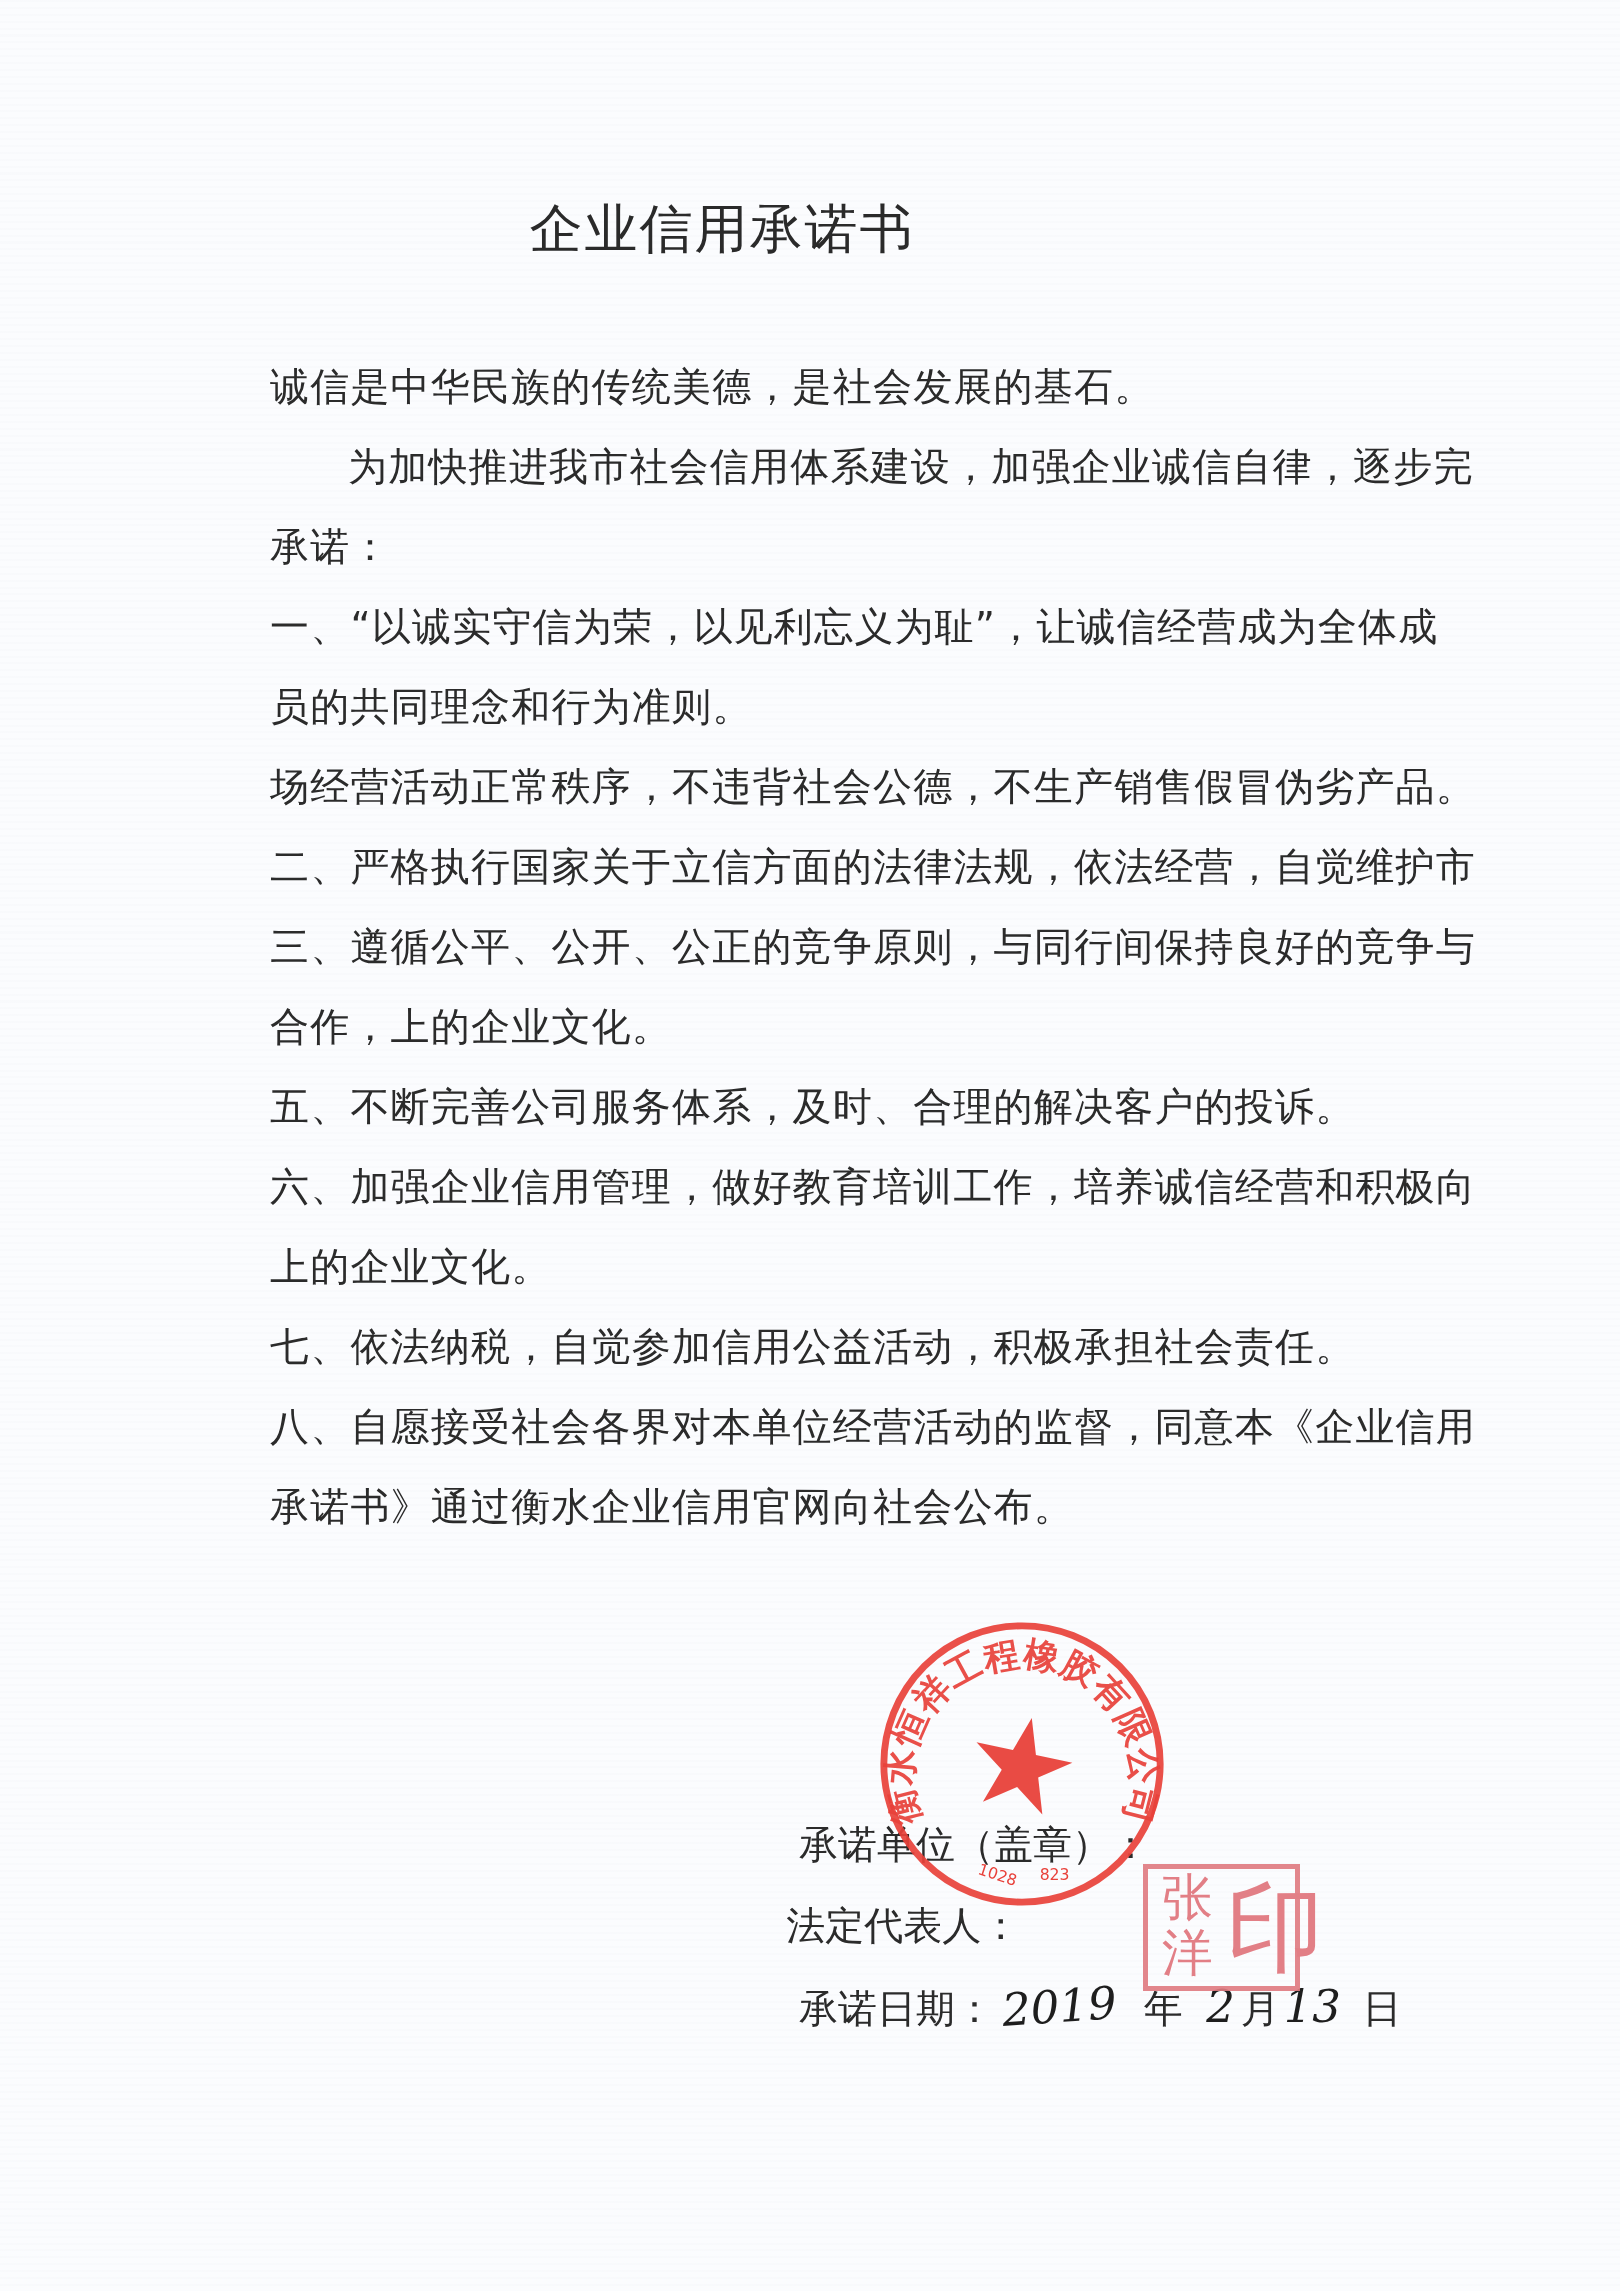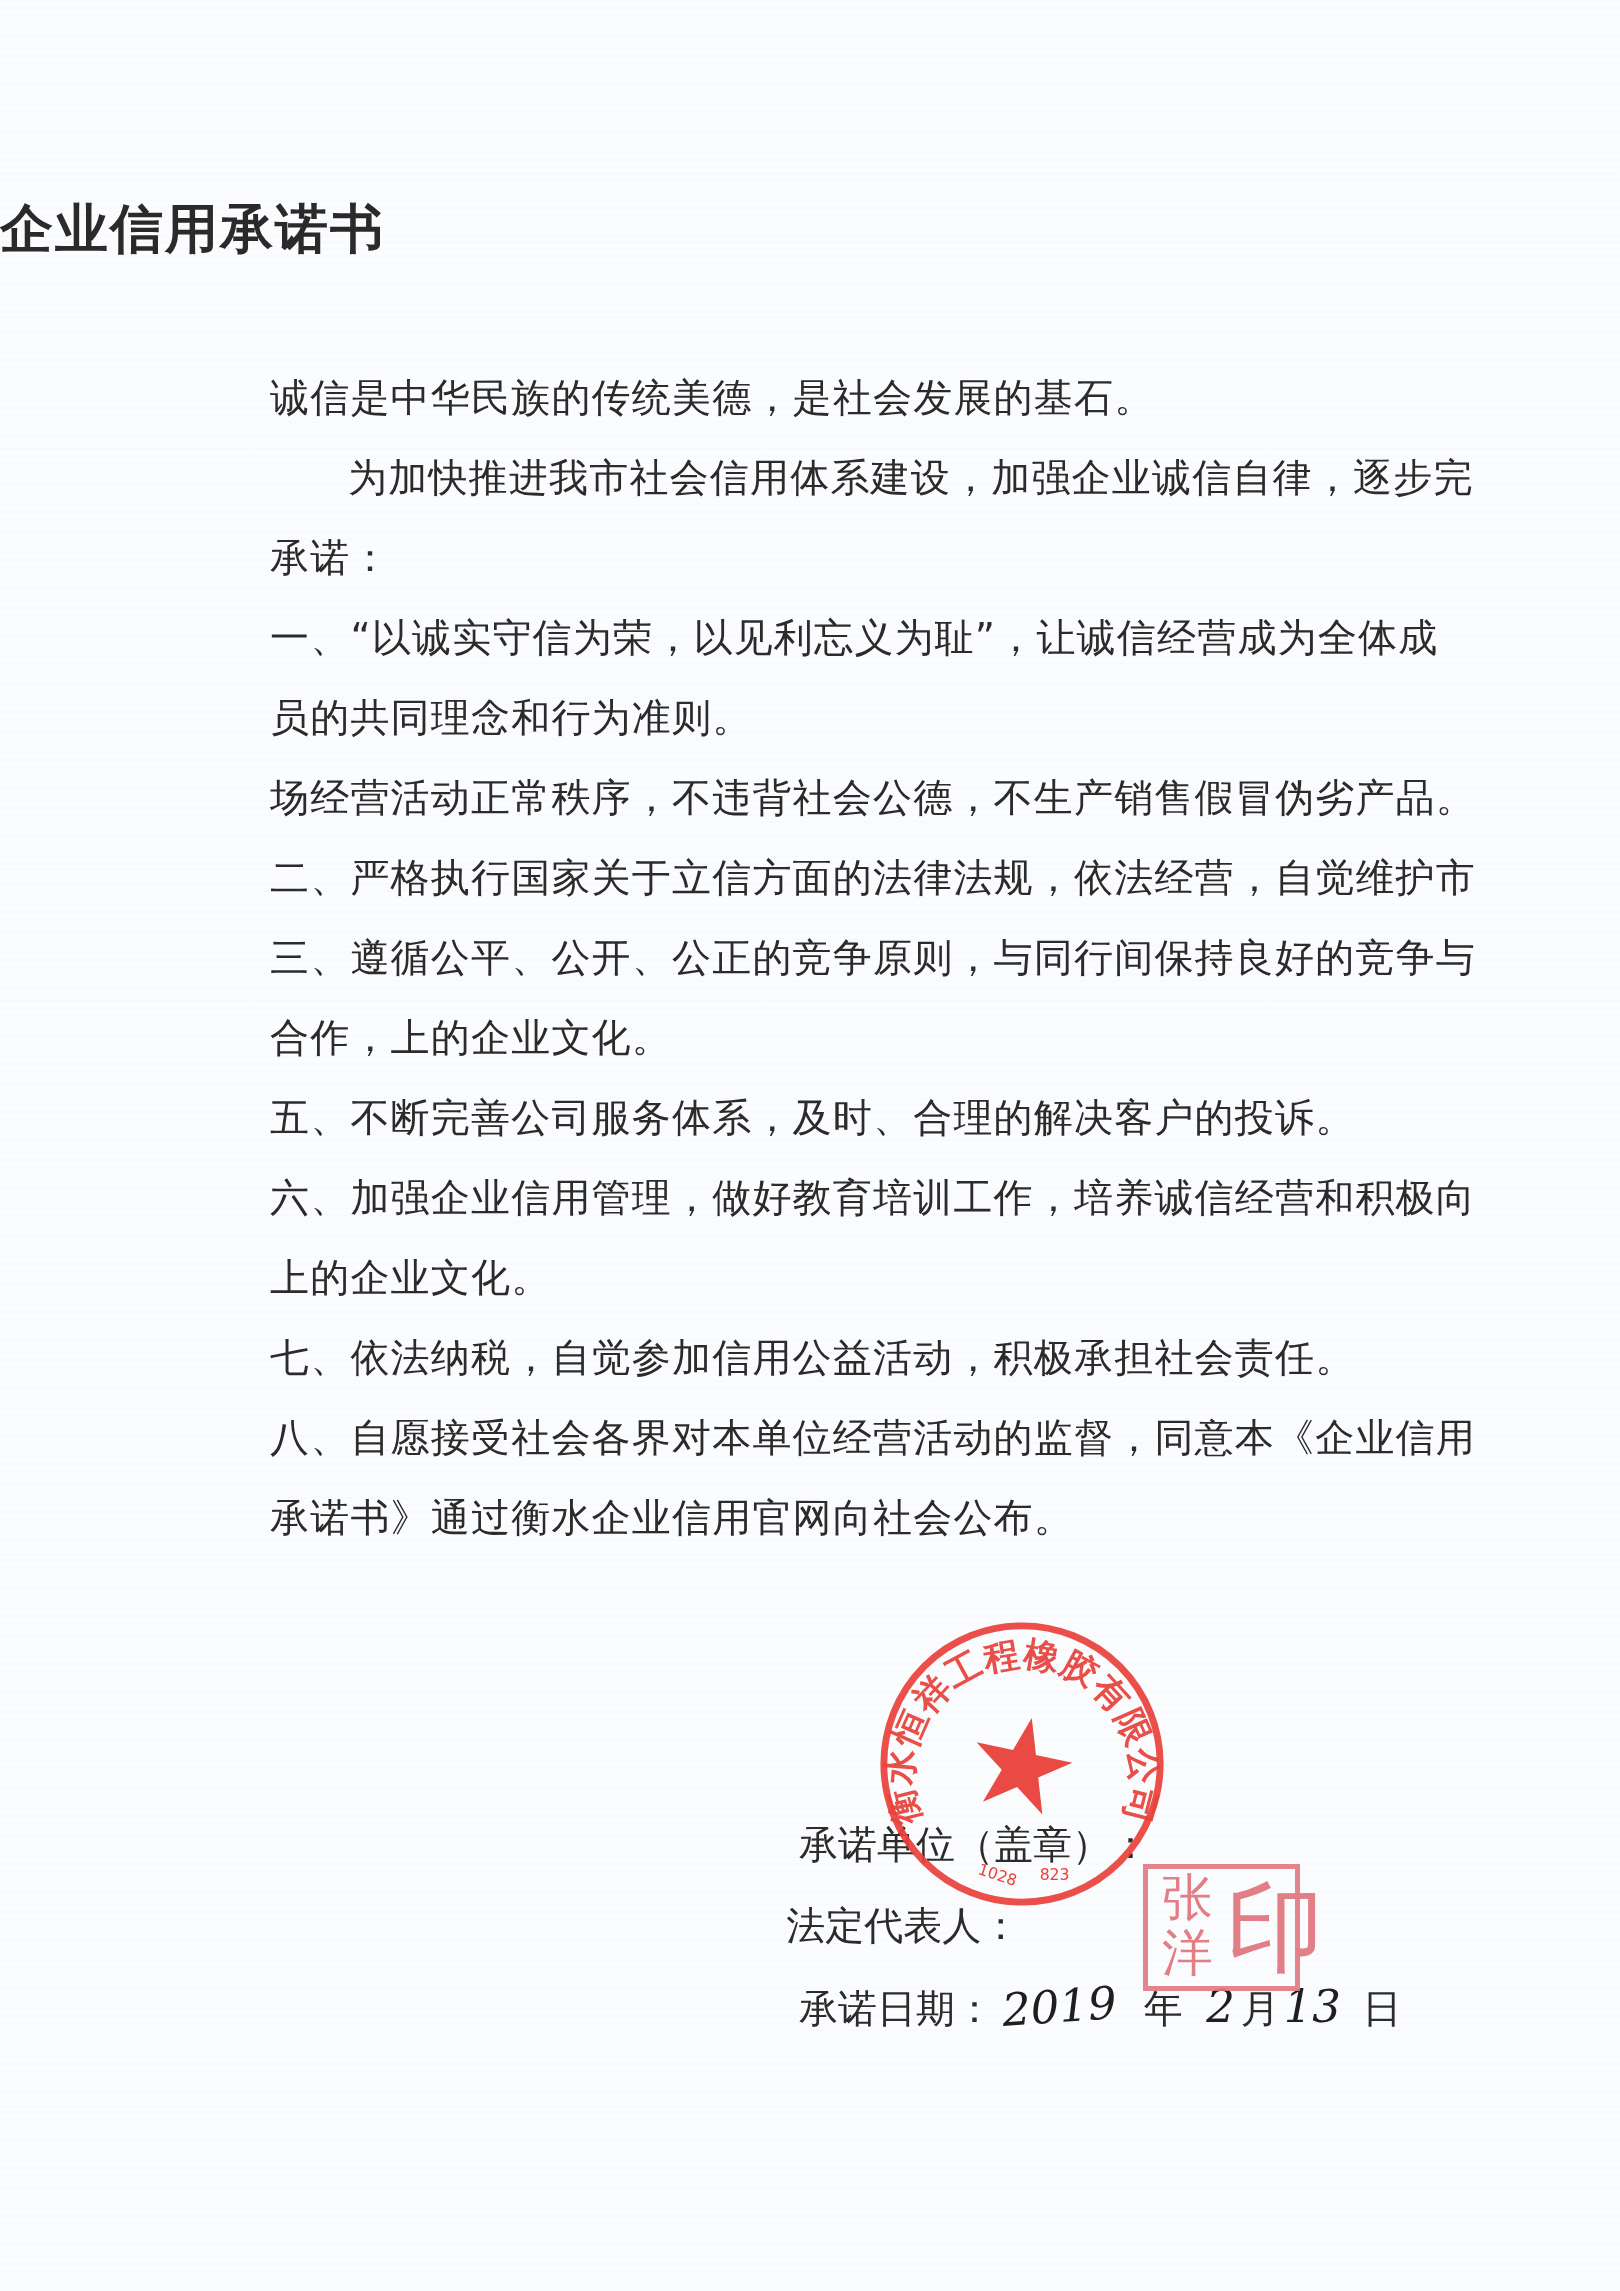--- a/index.html
+++ b/index.html
@@ -11,25 +11,26 @@
     color: #2b2b2b;
   }
   .page {
     position: absolute; left: 0; top: 0; width: 1620px; height: 2292px;
     background:
       repeating-linear-gradient(180deg, rgba(200,205,215,0.05) 0px, rgba(200,205,215,0.05) 2px, transparent 2px, transparent 6.9px),
       #fbfcfe;
   }
   .title {
     position: absolute; left: 0; width: 1444px; top: 194px;
-    font-size: 53px; font-weight: bold; letter-spacing: 2px;
+    text-align: center;
+    font-size: 53px; font-weight: normal; letter-spacing: 2px;
     color: #2a2a2a;
   }
   .body-text {
-    position: absolute; left: 270px; top: 367px; width: 1078px;
+    position: absolute; left: 270px; top: 356px; width: 1078px;
   }
   .line {
     height: 80px; line-height: 61px;
     font-size: 39px; white-space: nowrap;
     letter-spacing: 1.2px;
   }
   .line.indent { padding-left: 78px; }
   .signature {
     position: absolute; left: 799px; top: 1815px;
   }

